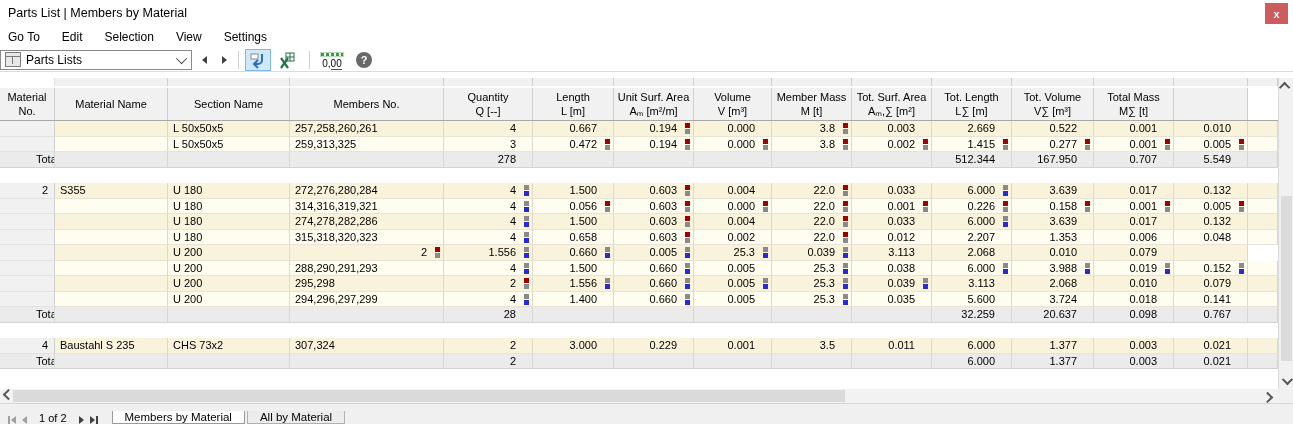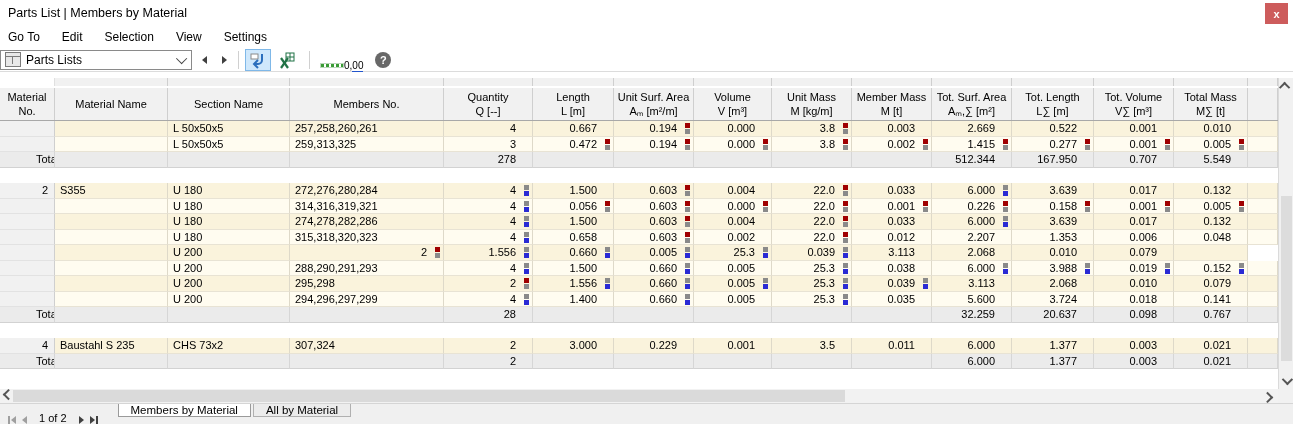--- a/index.html
+++ b/index.html
@@ -21,21 +21,21 @@
   .combo-ico:after{content:"";position:absolute;left:6px;top:3px;width:1px;height:8px;background:#7b7b7b;}
   .chev-down{width:7px;height:7px;border-left:1px solid #444;border-bottom:1px solid #444;transform:rotate(-45deg) translateY(-2px);flex:none;}
   .mini-btn{width:16px;height:18px;display:flex;align-items:center;justify-content:center;margin-left:4px;}
   .tri{width:0;height:0;border-top:4px solid transparent;border-bottom:4px solid transparent;}
   .tri.l{border-right:5px solid #404040;}
   .tri.r{border-left:5px solid #404040;}
   .tri.dis.l{border-right-color:#9f9f9f;}
   .vsep{width:1px;height:18px;background:#d0d0d0;margin:0 6px;}
   .tool-btn{height:22px;min-width:26px;display:flex;align-items:center;justify-content:center;margin-right:3px;border:1px solid transparent;box-sizing:border-box;}
   .tool-btn.active{background:#cfe8fc;border-color:#7fb8e8;}
-  .dec-icon{display:flex;flex-direction:row;align-items:flex-end;line-height:9px;padding:0 3px;}
+  .dec-icon{display:flex;flex-direction:column;align-items:center;line-height:9px;padding:0 3px;}
   .dec-bar{width:22px;height:3px;margin-bottom:2px;background:repeating-linear-gradient(90deg,#3a9b35 0 3px,#fff 3px 5px);border:1px solid #bcd8bc;}
   .dec-txt{font-size:10px;}
   .dec-u{border-bottom:1px solid #2255cc;}
   .help-circle{width:16px;height:16px;border-radius:50%;background:#686868;color:#fff;font-size:11px;font-weight:bold;display:flex;align-items:center;justify-content:center;}
   
   :root{--cols:55px 113px 122px 154px 89px 81px 80px 78px 80px 80px 80px 82px 80px 74px 1fr;}
   .table-wrap{position:absolute;left:0;top:78px;width:1278px;}
   .strip{display:grid;grid-template-columns:var(--cols);height:8px;}
   .strip .scell{background:#f1f1f1;border-right:1px solid #cfcfcf;}
   .strip .scell.first{background:#fff;border-right:1px solid #e0e0e0;}
@@ -74,21 +74,21 @@
   .hscroll .arr.left{left:0;} .hscroll .arr.right{right:2px;}
   .hthumb{position:absolute;left:13px;top:1px;height:12px;width:832px;background:#dadada;}
   .corner{position:absolute;right:0;top:389px;width:15px;height:14px;background:#f1f1f1;}
   
   .footer{position:absolute;left:0;top:403px;width:100%;height:21px;background:#f0f0f0;border-top:1px solid #d5d5d5;box-sizing:border-box;display:flex;align-items:stretch;}
   .nav{display:flex;align-items:flex-end;gap:6px;padding:0 8px;}
   .nav .btn{display:flex;align-items:center;gap:1px;}
   .bar{width:2px;height:8px;background:#9f9f9f;}
   .bar.en{background:#404040;}
   .pager{font-size:11px;margin:0 6px;}
-  .tabs{display:flex;align-items:flex-start;margin-left:12px;}
+  .tabs{display:flex;align-items:flex-end;margin-left:6px;}
   .tab{display:flex;align-items:center;padding:0 12px;font-size:11.5px;border:1px solid #b0b0b0;border-top:none;box-sizing:border-box;background:#ececec;margin-right:2px;}
   .tab.active{background:#fff;border-color:#9a9a9a;}
 </style>
 </head>
 <body>
 
 <div class="titlebar">
   <span class="title">Parts List | Members by Material</span>
   <div class="close-btn">
     <span>x</span>
@@ -188,24 +188,20 @@
       </div>
       <div class="hcell">
         <span>Unit Surf. Area</span>
         <span>Aₘ [m²/m]</span>
       </div>
       <div class="hcell">
         <span>Volume</span>
         <span>V [m³]</span>
       </div>
       <div class="hcell">
-        <span>Unit Mass</span>
-        <span>M [kg/m]</span>
-      </div>
-      <div class="hcell">
         <span>Member Mass</span>
         <span>M [t]</span>
       </div>
       <div class="hcell">
         <span>Tot. Surf. Area</span>
         <span>Aₘ,∑ [m²]</span>
       </div>
       <div class="hcell">
         <span>Tot. Length</span>
         <span>L∑ [m]</span>

